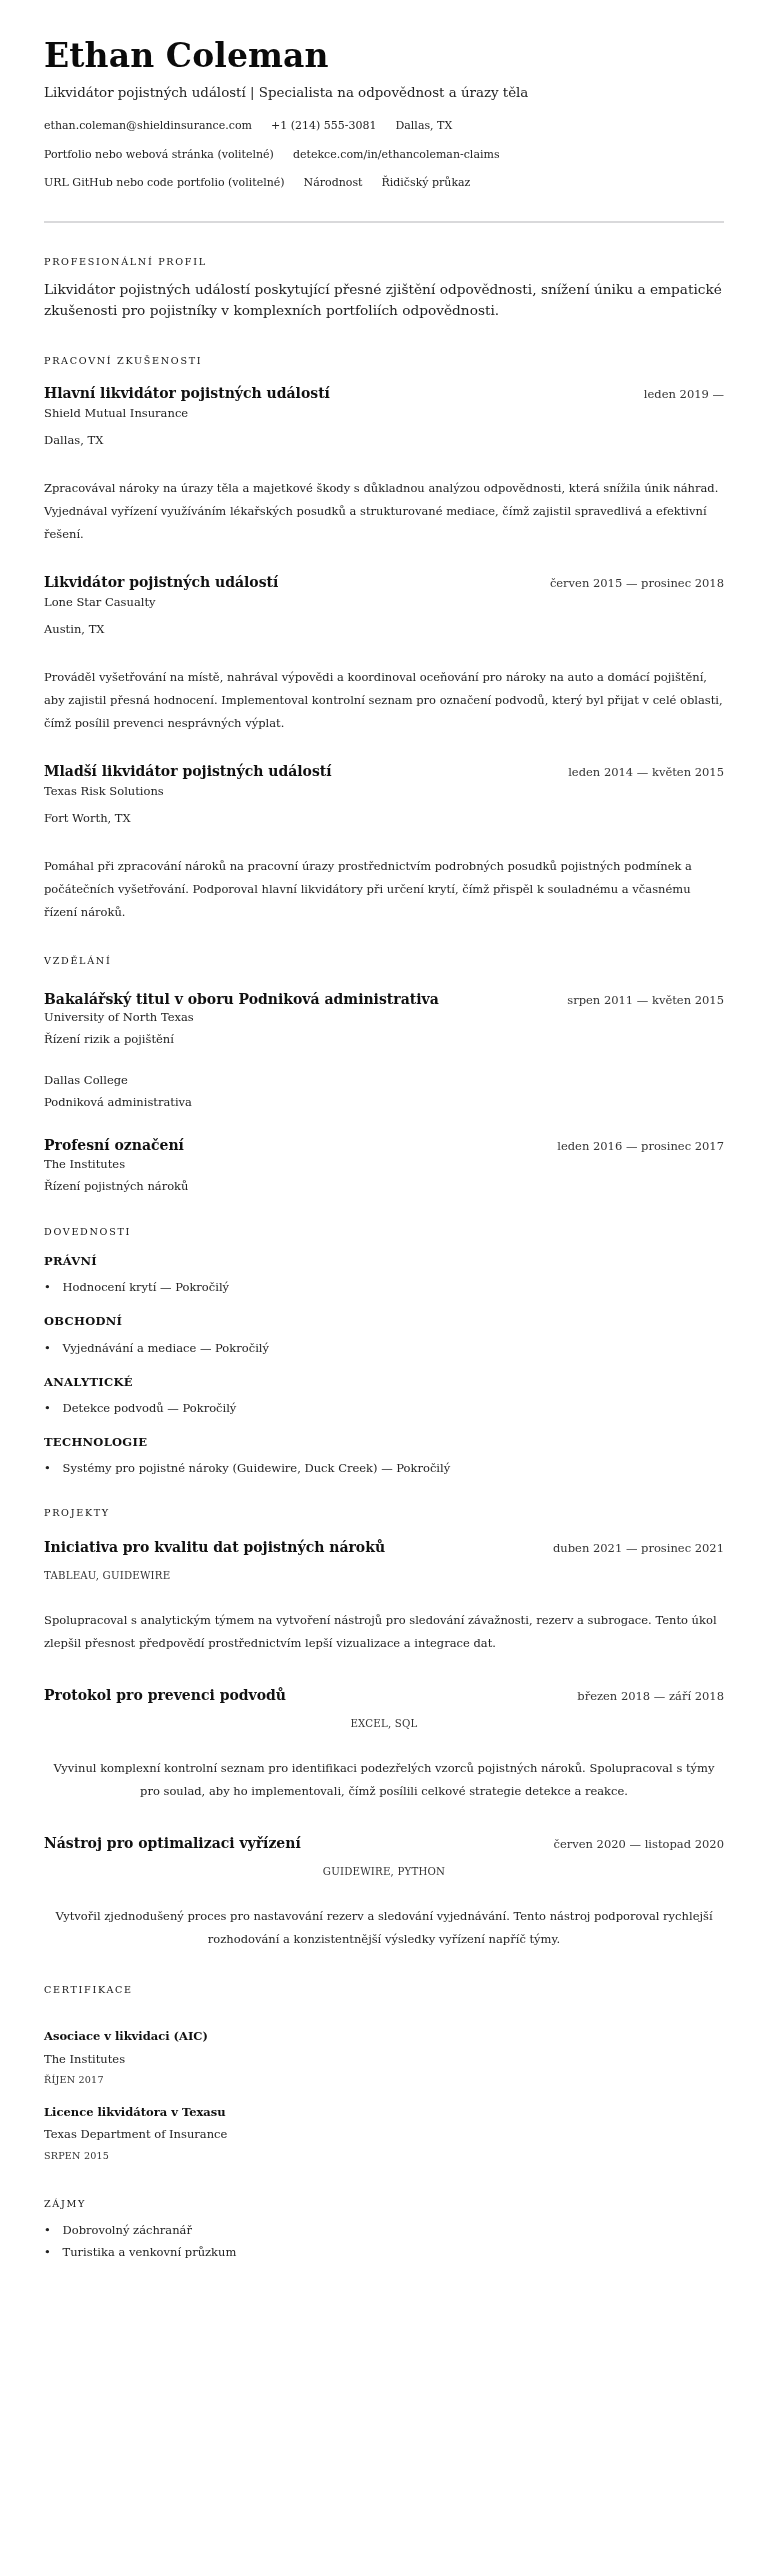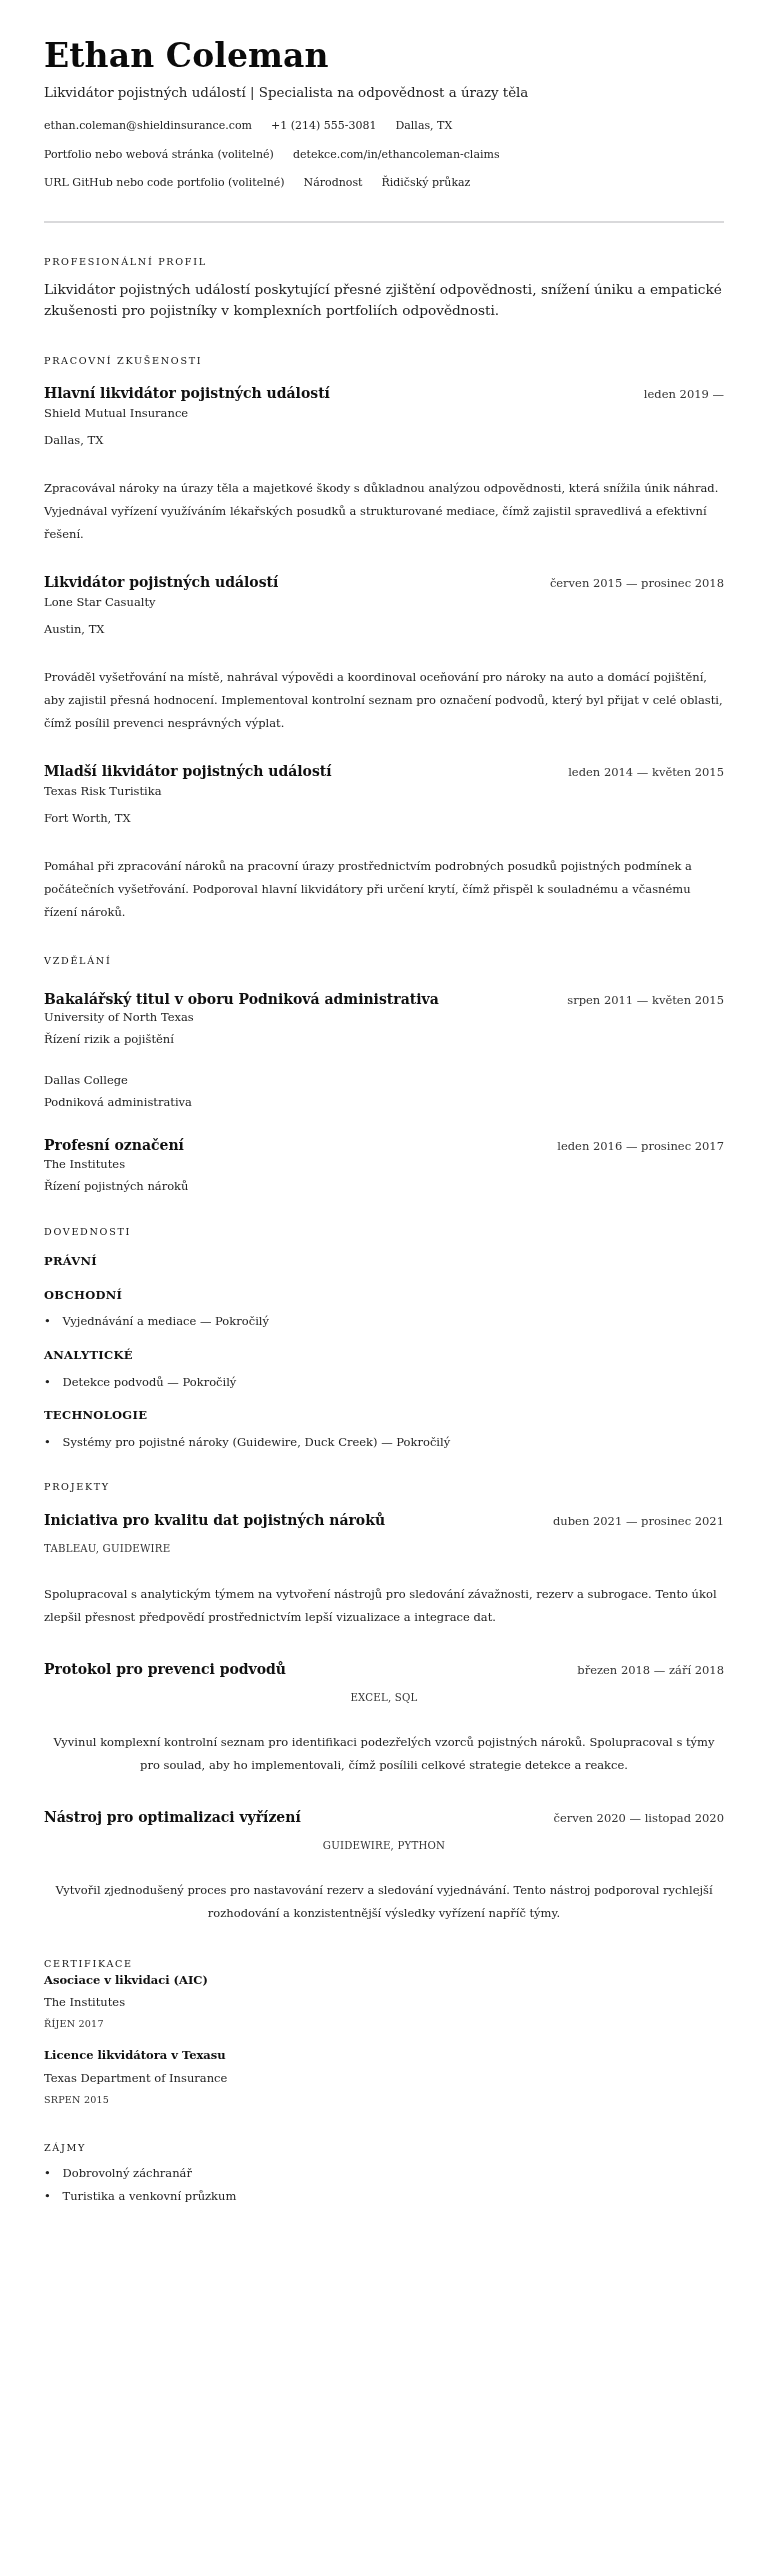--- a/index.html
+++ b/index.html
@@ -55,21 +55,21 @@
   ul.tight { margin-top: 11.5px; }
   ul.tight li { line-height: 1.95; font-size: 11.5px; }
 
   .sec-proj { margin-top: 31px; }
   .proj-entry { margin-top: 19px; }
   .proj-entry + .proj-entry { margin-top: 31px; text-align: center; }
   .proj-tech { font-size: 10.2px; color: #333; text-transform: uppercase; margin-top: 12.8px; letter-spacing: 0.2px; line-height: 1.3; }
   .proj-desc { font-size: 11.5px; color: #222; line-height: 2.0; margin-top: 27px; }
 
   .sec-cert { margin-top: 33px; }
-  .cert-entry { margin-top: 3px; }
+  .cert-entry { margin-top: 33px; }
   .cert-entry + .cert-entry { margin-top: 18px; }
   .cert-name { font-size: 11.5px; font-weight: 700; color: #111; line-height: 1.3; }
   .cert-org { font-size: 11.5px; color: #222; margin-top: 7.7px; line-height: 1.3; }
   .cert-date { font-size: 9.6px; color: #333; margin-top: 7.7px; letter-spacing: 0.2px; line-height: 1.3; }
 
   .sec-int { margin-top: 36px; }
   .sec-int ul.tight { margin-top: 9px; }
 </style>
 </head>
 <body>
@@ -124,21 +124,21 @@
       <div class="entry-org">Lone Star Casualty</div>
       <div class="entry-loc">Austin, TX</div>
       <p class="entry-desc">Prováděl vyšetřování na místě, nahrával výpovědi a koordinoval oceňování pro nároky na auto a domácí pojištění, aby zajistil přesná hodnocení. Implementoval kontrolní seznam pro označení podvodů, který byl přijat v celé oblasti, čímž posílil prevenci nesprávných výplat.</p>
     </div>
 
     <div class="entry work-entry">
       <div class="entry-head">
         <div class="entry-title">Mladší likvidátor pojistných událostí</div>
         <div class="entry-date">leden 2014 — květen 2015</div>
       </div>
-      <div class="entry-org">Texas Risk Turistika</div>
+      <div class="entry-org">Texas Risk Solutions</div>
       <div class="entry-loc">Fort Worth, TX</div>
       <p class="entry-desc">Pomáhal při zpracování nároků na pracovní úrazy prostřednictvím podrobných posudků pojistných podmínek a počátečních vyšetřování. Podporoval hlavní likvidátory při určení krytí, čímž přispěl k souladnému a včasnému řízení nároků.</p>
     </div>
   </section>
 
   <section class="sec-edu">
     <h2 class="section-title">Vzdělání</h2>
 
     <div class="entry edu-entry">
       <div class="entry-head">
@@ -161,20 +161,23 @@
       </div>
       <div class="entry-org">The Institutes</div>
       <div class="edu-field">Řízení pojistných nároků</div>
     </div>
   </section>
 
   <section class="sec-skills">
     <h2 class="section-title">Dovednosti</h2>
 
     <div class="skill-group-title first">PRÁVNÍ</div>
+    <ul class="bullets">
+      <li>Hodnocení krytí — Pokročilý</li>
+    </ul>
 
     <div class="skill-group-title">OBCHODNÍ</div>
     <ul class="bullets">
       <li>Vyjednávání a mediace — Pokročilý</li>
     </ul>
 
     <div class="skill-group-title">ANALYTICKÉ</div>
     <ul class="bullets">
       <li>Detekce podvodů — Pokročilý</li>
     </ul>

